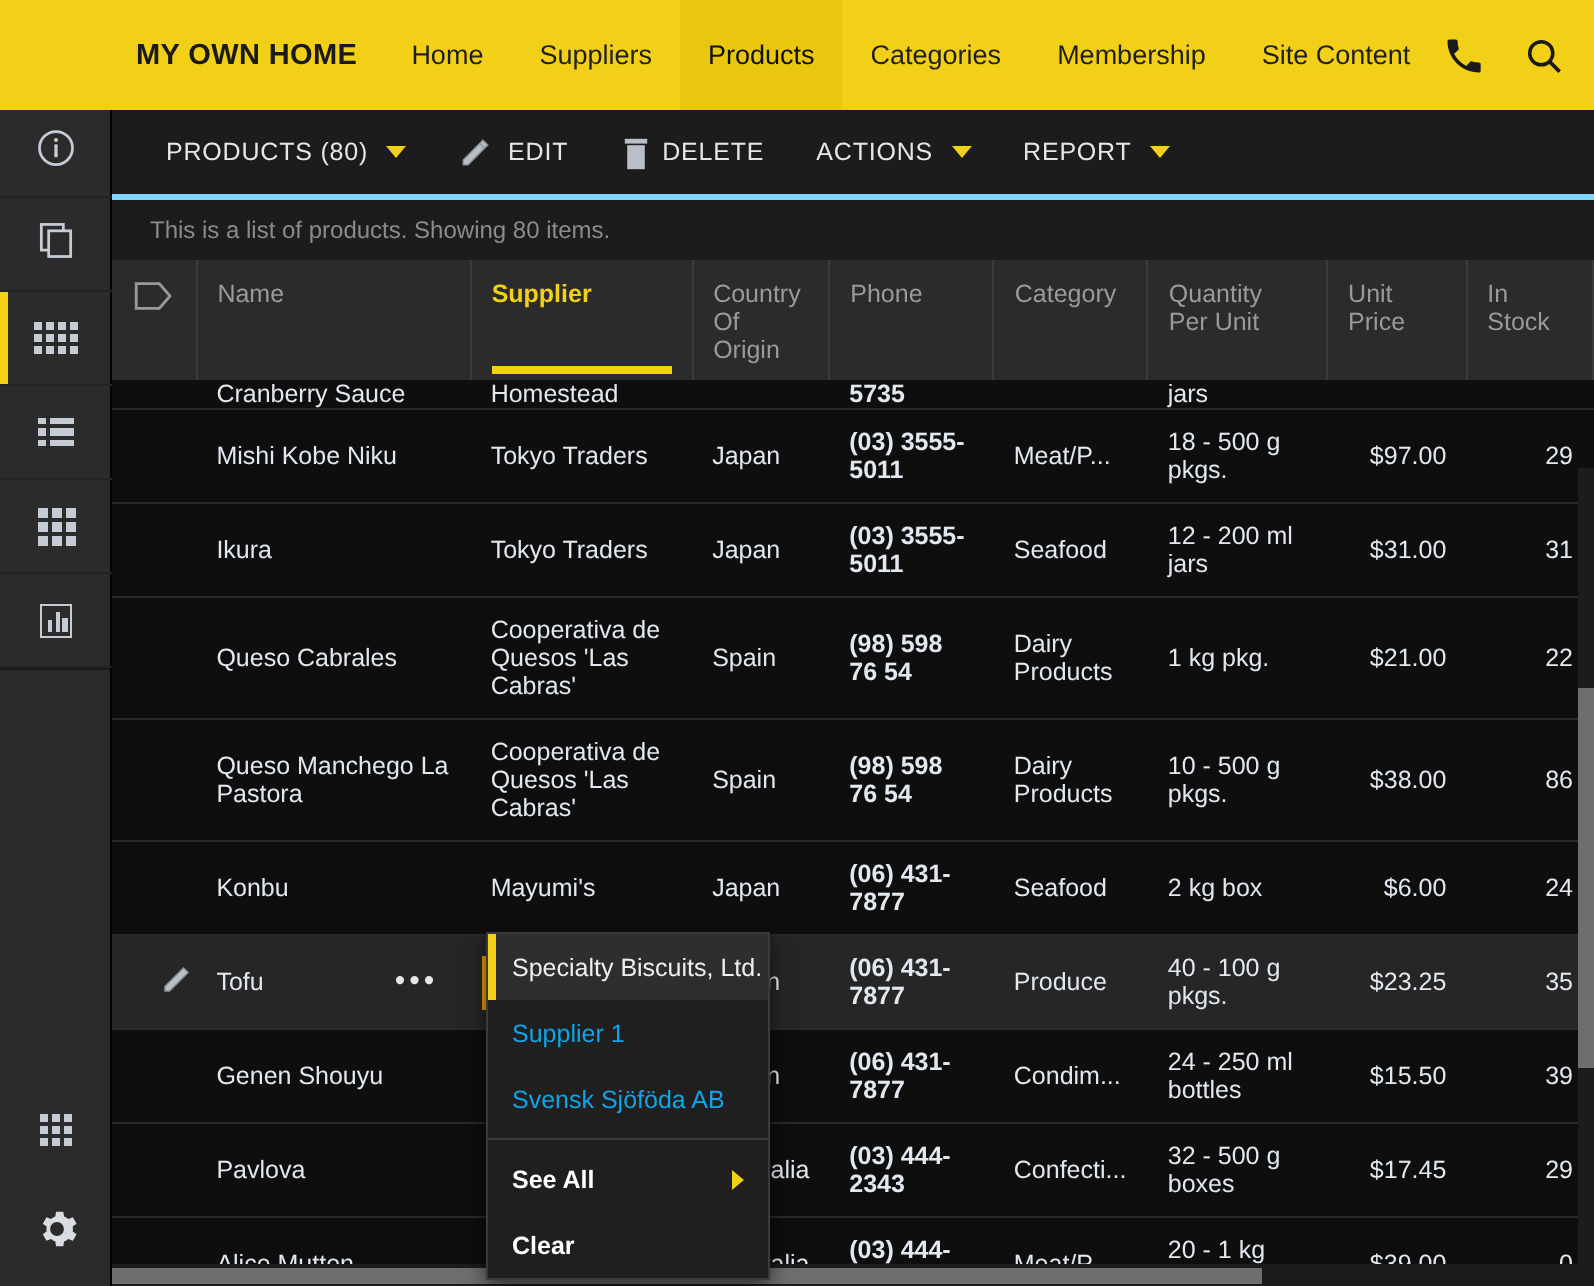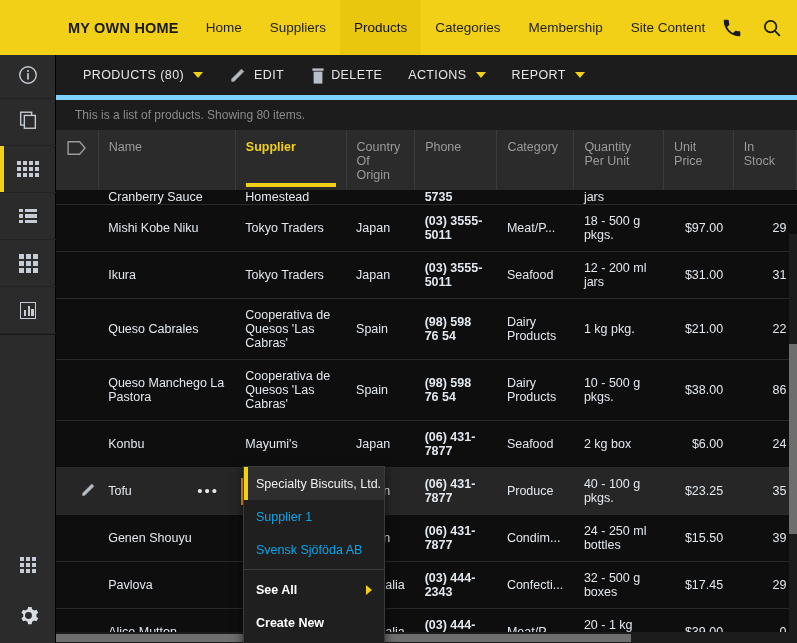--- a/index.html
+++ b/index.html
@@ -66,21 +66,21 @@
   .listicon span b.l { flex: 1; }
 
   .chart-ic { width: 16px; height: 17px; border: 1.5px solid #c5ccd6; position: relative; }
   .chart-ic i { position: absolute; bottom: 2px; width: 2.5px; background: #c5ccd6; }
 
   
   .main { position: absolute; left: 56px; top: 55px; width: 741px; height: 588px; background: #1c1c1c; }
 
   .toolbar {
     height: 45px; display: flex; align-items: center; gap: 0;
-    padding-left: 14px; border-bottom: 5px solid #7dd3fc; background: #1c1c1c;
+    padding-left: 14px; border-bottom: 3px solid #7dd3fc; background: #1c1c1c;
   }
   .tb-item {
     display: flex; align-items: center; gap: 7px; height: 45px; padding: 0 13px;
     color: #e6e6e6; font-size: 12.5px; letter-spacing: .4px; cursor: pointer; white-space: nowrap;
   }
   .caret {
     width: 0; height: 0; border-left: 5px solid transparent; border-right: 5px solid transparent;
     border-top: 6px solid #f2d017; margin-left: 2px;
   }
   .pencil {
@@ -512,21 +512,20 @@
 
   <div class="dd">
     <div class="dd-item opt hl">Specialty Biscuits, Ltd.</div>
     <div class="dd-item opt">Supplier 1</div>
     <div class="dd-item opt">Svensk Sjöföda AB</div>
     <div class="dd-sep"></div>
     <div class="dd-item act">
       <span>See All</span>
       <span class="dd-arrow"></span>
     </div>
-    <div class="dd-item act">Create New</div>
     <div class="dd-item act">Clear</div>
   </div>
 
   <div class="hscroll">
     <div class="hthumb"></div>
   </div>
 
 </div>
 
 </body></html>

